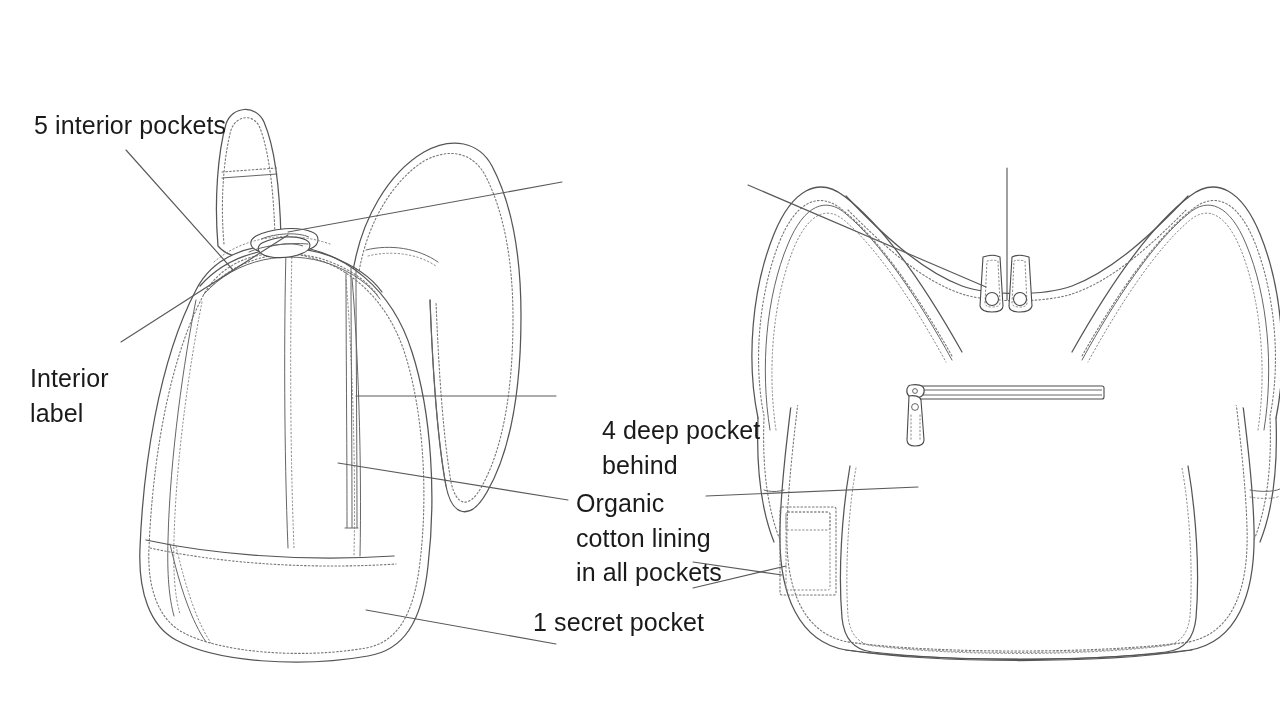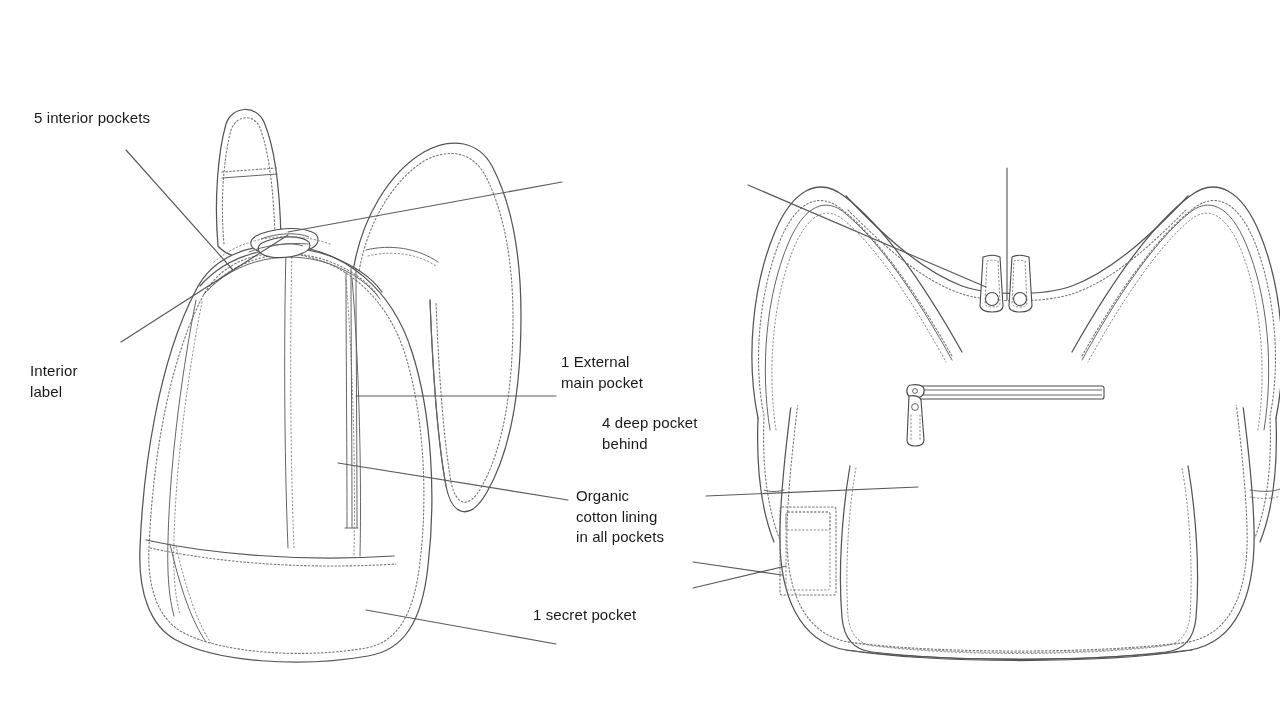--- a/index.html
+++ b/index.html
@@ -19,21 +19,21 @@
   #artboard {
     position: absolute;
     inset: 0;
     width: 1280px;
     height: 720px;
   }
   .anno {
     position: absolute;
     color: #1a1a1a;
     font-family: "Liberation Sans", sans-serif;
-    font-size: 15px;
+    font-size: 25px;
     line-height: 1.38;
     letter-spacing: 0.1px;
     white-space: pre;
     font-weight: 400;
     user-select: none;
   }
 </style>
 </head>
 <body>
 
@@ -244,22 +244,20 @@
       <path class="ldr" d="M748,185 L986,287"></path>
     </g>
   </svg>
 
   <div class="anno" style="left:34px;  top:108px;">5 interior pockets</div>
 
   <div class="anno" style="left:30px;  top:345px;margin-top:16px;">Interior
 label</div>
 
 
-  <div class="anno" style="left:561px; top:352px;">1 External
-main pocket</div>
 
   <div class="anno" style="left:602px; top:413px;">4 deep pocket
 behind</div>
 
   <div class="anno" style="left:576px; top:486px;">Organic
 cotton lining
 in all pockets</div>
 
   <div class="anno" style="left:533px; top:605px;">1 secret pocket</div>
 

